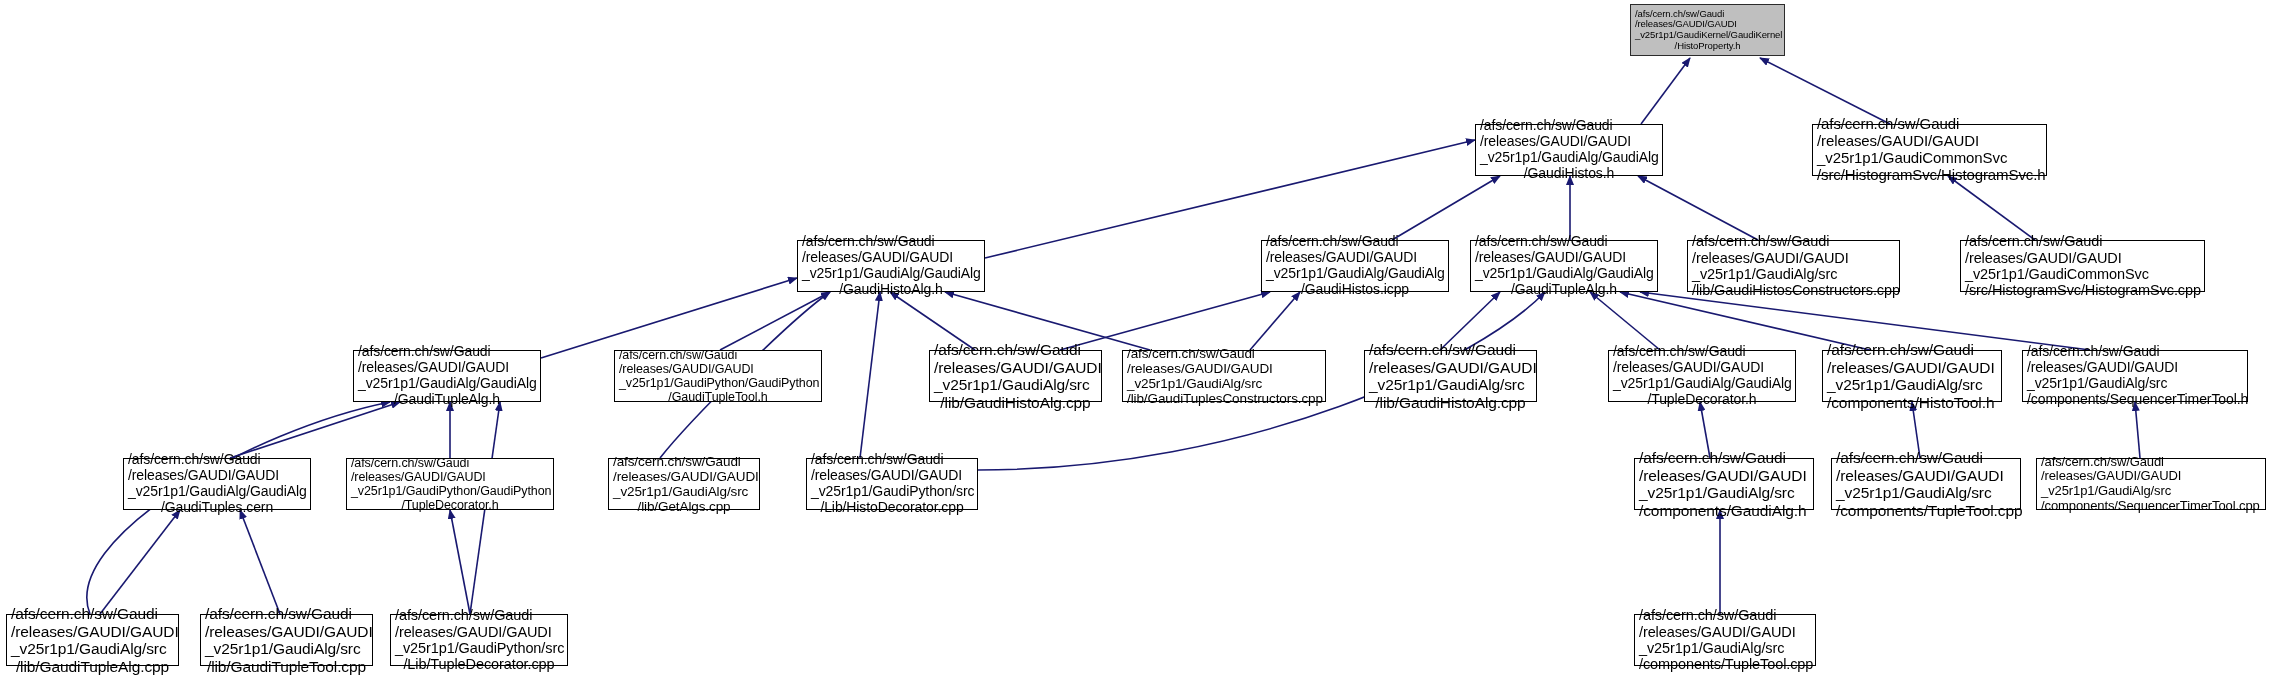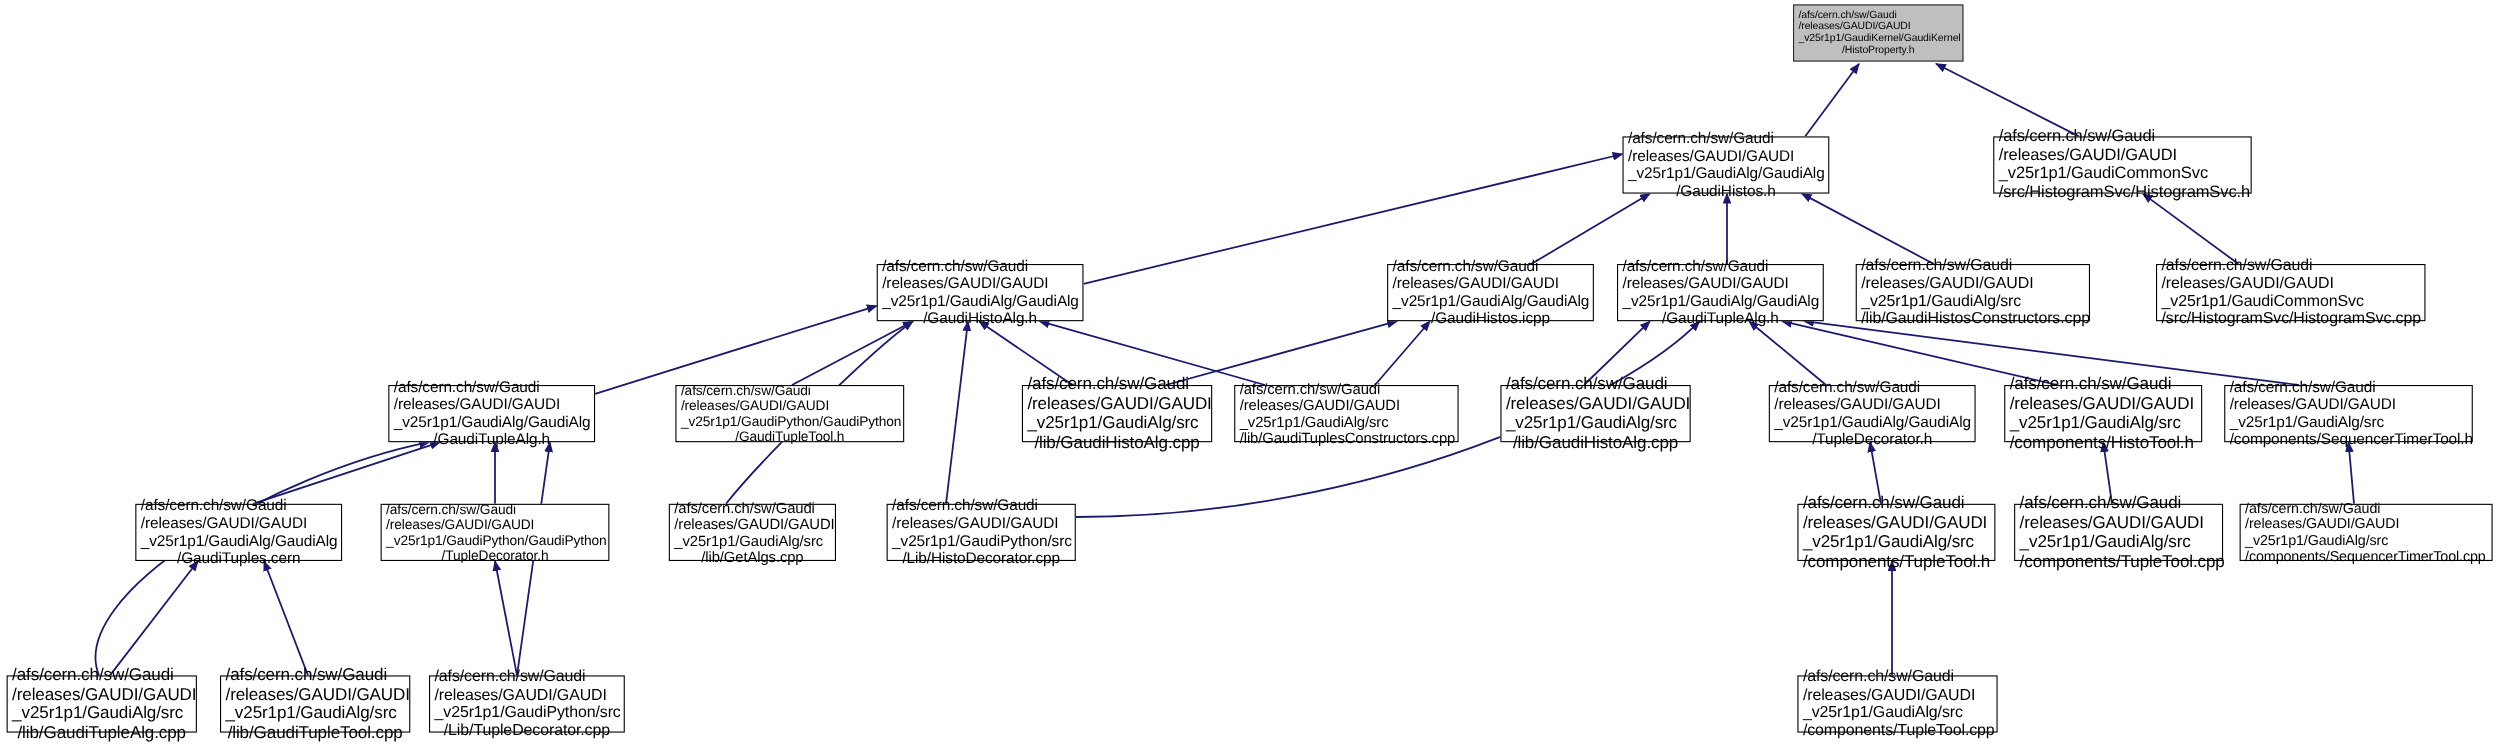--- a/index.html
+++ b/index.html
@@ -111,21 +111,21 @@
       <div class="gnode" style="left: 929px; top: 350px; width: 173px; height: 52px;"><span class="ln l">/afs/cern.ch/sw/Gaudi</span><span class="ln l">/releases/GAUDI/GAUDI</span><span class="ln l">_v25r1p1/GaudiAlg/src</span><span class="ln c">/lib/GaudiHistoAlg.cpp</span></div>
       <div class="gnode" style="left: 1122px; top: 350px; width: 204px; height: 52px; font-size: 13.5px; line-height: 15.255px;"><span class="ln l">/afs/cern.ch/sw/Gaudi</span><span class="ln l">/releases/GAUDI/GAUDI</span><span class="ln l">_v25r1p1/GaudiAlg/src</span><span class="ln l">/lib/GaudiTuplesConstructors.cpp</span></div>
       <div class="gnode" style="left: 1364px; top: 350px; width: 173px; height: 52px;"><span class="ln l">/afs/cern.ch/sw/Gaudi</span><span class="ln l">/releases/GAUDI/GAUDI</span><span class="ln l">_v25r1p1/GaudiAlg/src</span><span class="ln c">/lib/GaudiHistoAlg.cpp</span></div>
       <div class="gnode" style="left: 1608px; top: 350px; width: 188px; height: 52px; font-size: 14px; line-height: 15.82px;"><span class="ln l">/afs/cern.ch/sw/Gaudi</span><span class="ln l">/releases/GAUDI/GAUDI</span><span class="ln l">_v25r1p1/GaudiAlg/GaudiAlg</span><span class="ln c">/TupleDecorator.h</span></div>
       <div class="gnode" style="left: 1822px; top: 350px; width: 180px; height: 52px;"><span class="ln l">/afs/cern.ch/sw/Gaudi</span><span class="ln l">/releases/GAUDI/GAUDI</span><span class="ln l">_v25r1p1/GaudiAlg/src</span><span class="ln l">/components/HistoTool.h</span></div>
       <div class="gnode" style="left: 2022px; top: 350px; width: 226px; height: 52px; font-size: 14px; line-height: 15.82px;"><span class="ln l">/afs/cern.ch/sw/Gaudi</span><span class="ln l">/releases/GAUDI/GAUDI</span><span class="ln l">_v25r1p1/GaudiAlg/src</span><span class="ln l">/components/SequencerTimerTool.h</span></div>
       <div class="gnode" style="left: 123px; top: 458px; width: 188px; height: 52px; font-size: 14px; line-height: 15.82px;"><span class="ln l">/afs/cern.ch/sw/Gaudi</span><span class="ln l">/releases/GAUDI/GAUDI</span><span class="ln l">_v25r1p1/GaudiAlg/GaudiAlg</span><span class="ln c">/GaudiTuples.cern</span></div>
       <div class="gnode" style="left: 346px; top: 458px; width: 208px; height: 52px; font-size: 12.5px; line-height: 14.125px;"><span class="ln l">/afs/cern.ch/sw/Gaudi</span><span class="ln l">/releases/GAUDI/GAUDI</span><span class="ln l">_v25r1p1/GaudiPython/GaudiPython</span><span class="ln c">/TupleDecorator.h</span></div>
       <div class="gnode" style="left: 608px; top: 458px; width: 152px; height: 52px; font-size: 13.5px; line-height: 15.255px;"><span class="ln l">/afs/cern.ch/sw/Gaudi</span><span class="ln l">/releases/GAUDI/GAUDI</span><span class="ln l">_v25r1p1/GaudiAlg/src</span><span class="ln c">/lib/GetAlgs.cpp</span></div>
       <div class="gnode" style="left: 806px; top: 458px; width: 172px; height: 52px; font-size: 14px; line-height: 15.82px;"><span class="ln l">/afs/cern.ch/sw/Gaudi</span><span class="ln l">/releases/GAUDI/GAUDI</span><span class="ln l">_v25r1p1/GaudiPython/src</span><span class="ln c">/Lib/HistoDecorator.cpp</span></div>
-      <div class="gnode" style="left: 1634px; top: 458px; width: 180px; height: 52px;"><span class="ln l">/afs/cern.ch/sw/Gaudi</span><span class="ln l">/releases/GAUDI/GAUDI</span><span class="ln l">_v25r1p1/GaudiAlg/src</span><span class="ln l">/components/TupleTool.h</span></div>
+      <div class="gnode" style="left: 1634px; top: 458px; width: 180px; height: 52px;"><span class="ln l">/afs/cern.ch/sw/Gaudi</span><span class="ln l">/releases/GAUDI/GAUDI</span><span class="ln l">_v25r1p1/GaudiAlg/src</span><span class="ln l">/components/GaudiAlg.h</span></div>
       <div class="gnode" style="left: 1831px; top: 458px; width: 190px; height: 52px;"><span class="ln l">/afs/cern.ch/sw/Gaudi</span><span class="ln l">/releases/GAUDI/GAUDI</span><span class="ln l">_v25r1p1/GaudiAlg/src</span><span class="ln l">/components/TupleTool.cpp</span></div>
       <div class="gnode" style="left: 2036px; top: 458px; width: 230px; height: 52px; font-size: 13px; line-height: 14.69px;"><span class="ln l">/afs/cern.ch/sw/Gaudi</span><span class="ln l">/releases/GAUDI/GAUDI</span><span class="ln l">_v25r1p1/GaudiAlg/src</span><span class="ln l">/components/SequencerTimerTool.cpp</span></div>
       <div class="gnode" style="left: 6px; top: 614px; width: 173px; height: 52px;"><span class="ln l">/afs/cern.ch/sw/Gaudi</span><span class="ln l">/releases/GAUDI/GAUDI</span><span class="ln l">_v25r1p1/GaudiAlg/src</span><span class="ln c">/lib/GaudiTupleAlg.cpp</span></div>
       <div class="gnode" style="left: 200px; top: 614px; width: 173px; height: 52px;"><span class="ln l">/afs/cern.ch/sw/Gaudi</span><span class="ln l">/releases/GAUDI/GAUDI</span><span class="ln l">_v25r1p1/GaudiAlg/src</span><span class="ln c">/lib/GaudiTupleTool.cpp</span></div>
       <div class="gnode" style="left: 390px; top: 614px; width: 178px; height: 52px; font-size: 14.5px; line-height: 16.385px;"><span class="ln l">/afs/cern.ch/sw/Gaudi</span><span class="ln l">/releases/GAUDI/GAUDI</span><span class="ln l">_v25r1p1/GaudiPython/src</span><span class="ln c">/Lib/TupleDecorator.cpp</span></div>
       <div class="gnode" style="left: 1634px; top: 614px; width: 182px; height: 52px; font-size: 14.5px; line-height: 16.385px;"><span class="ln l">/afs/cern.ch/sw/Gaudi</span><span class="ln l">/releases/GAUDI/GAUDI</span><span class="ln l">_v25r1p1/GaudiAlg/src</span><span class="ln l">/components/TupleTool.cpp</span></div>
     </div>
 </div>
 
 </body></html>

